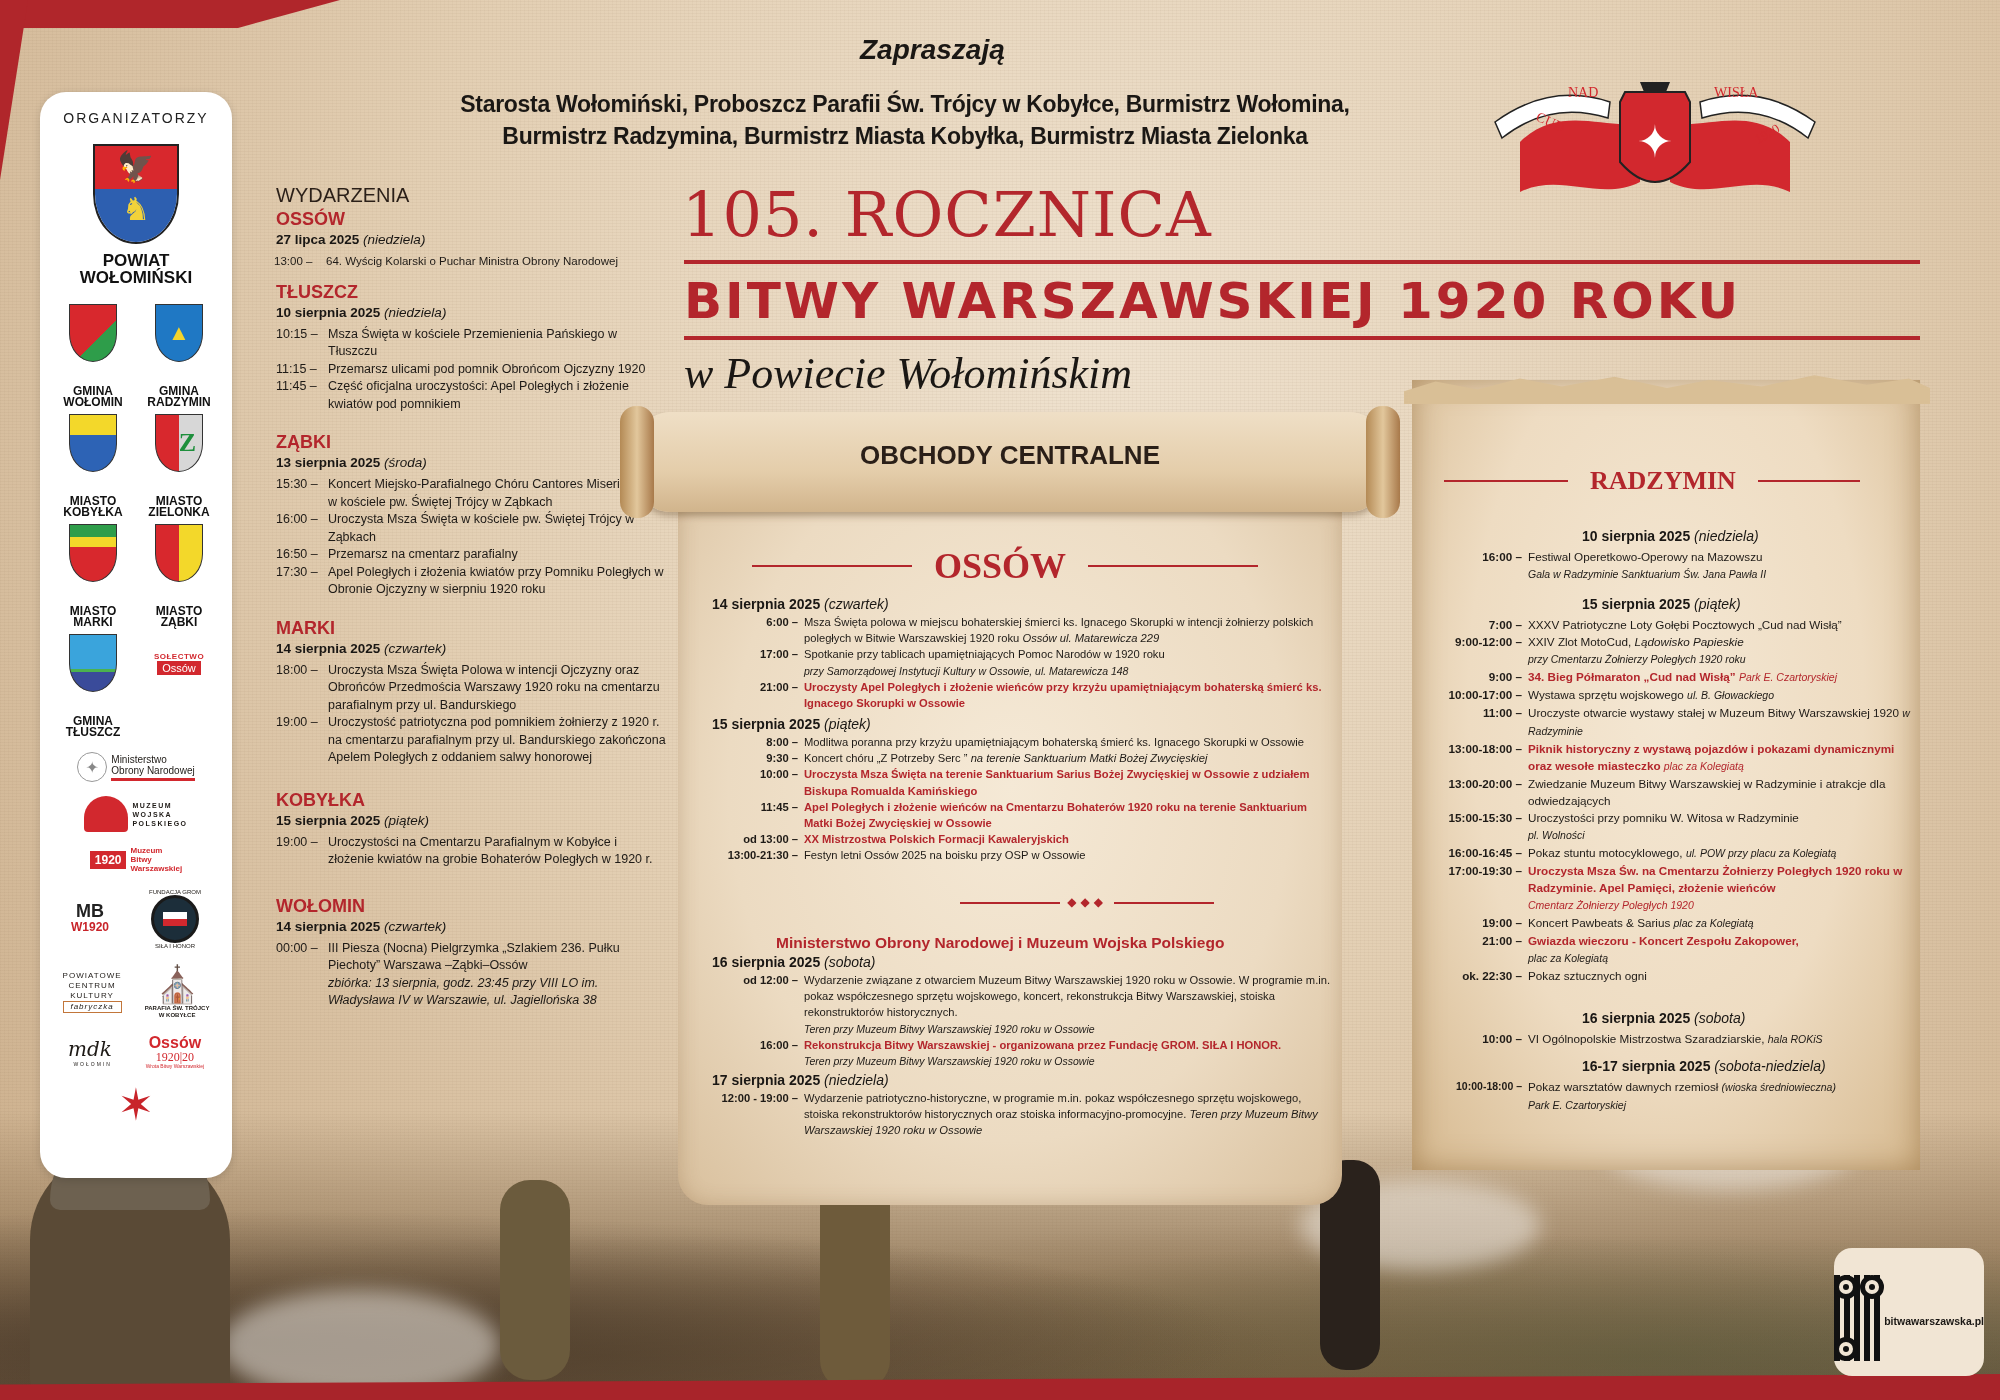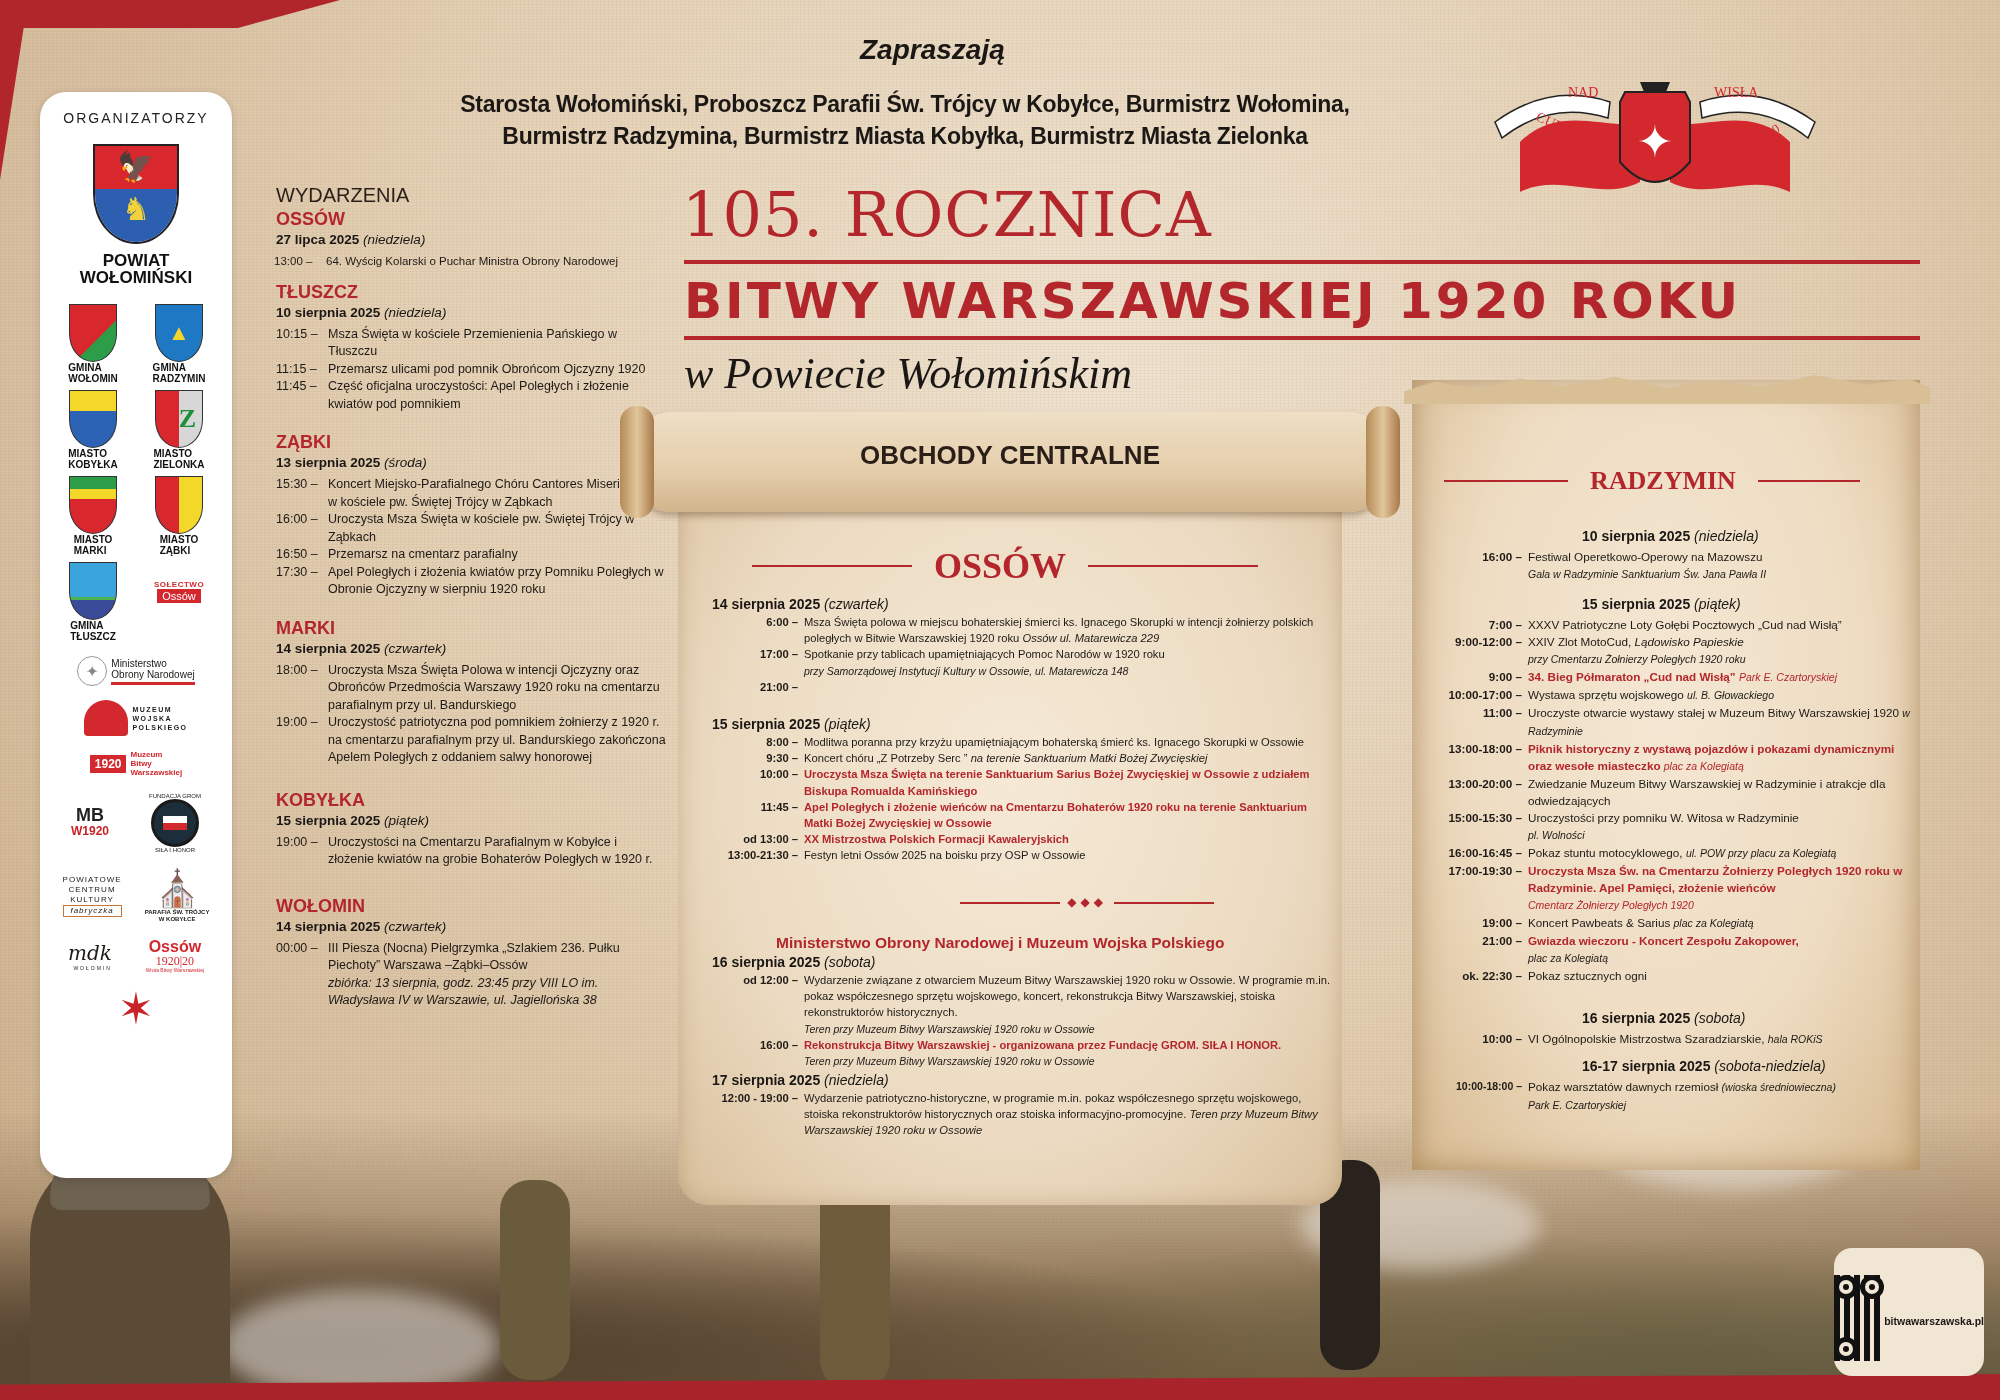--- a/index.html
+++ b/index.html
@@ -60,21 +60,21 @@
   .crest-grid {
     display: grid; grid-template-columns: 72px 72px; column-gap: 14px; row-gap: 6px; margin-top: 18px;
     justify-items: center;
   }
   .crest-cell { display: flex; flex-direction: column; align-items: center; }
   .crest-sm {
     width: 48px; height: 58px; position: relative; overflow: hidden;
     border-radius: 0 0 24px 24px / 0 0 28px 28px; border: 1.5px solid #333;
   }
   .crest-label {
-    font-size: 10px; font-weight: 700; line-height: 11px; margin-top: 0; color: #111;
+    font-size: 12px; font-weight: 700; text-align: center; line-height: 11px; margin-top: 24px; color: #111;
   }
   .solectwo { display:flex; flex-direction:column; align-items:center; margin-top: 18px; }
   .solectwo .s1 { font-size: 8px; color:#d2282e; font-weight:700; letter-spacing: .5px; }
   .solectwo .s2 { font-size: 11px; color:#fff; background:#d2282e; padding: 1px 5px; }
   .logo-row { display:flex; align-items:center; gap: 4px; margin-top: 14px; width: 170px; justify-content:center; }
   .mon-logo .circle { width: 30px; height: 30px; border-radius: 50%; border: 1px solid #999; display:flex; align-items:center; justify-content:center; font-size:16px; color:#888; }
   .mon-logo .txt { font-size: 10px; line-height: 11px; border-bottom: 3px solid #d2282e; padding-bottom: 2px; }
   .mwp-logo .helmet { width: 44px; height: 36px; background:#d2282e; border-radius: 22px 22px 4px 4px; }
   .mwp-logo .txt { font-size: 7px; letter-spacing: 1.5px; font-weight: 700; line-height: 9px; }
   .mbw-logo .box { background:#d2282e; color:#fff; font-weight:700; font-size: 12px; padding: 2px 5px; }
@@ -485,20 +485,21 @@
   <div class="c-ev">
       <span class="t">6:00 –</span>
       <span class="d"><span>Msza Święta polowa w miejscu bohaterskiej śmierci ks. Ignacego Skorupki w intencji żołnierzy polskich poległych w Bitwie Warszawskiej 1920 roku</span> <i>Ossów ul. Matarewicza 229</i></span>
     </div>
   <div class="c-ev">
       <span class="t">17:00 –</span>
       <span class="d"><span>Spotkanie przy tablicach upamiętniających Pomoc Narodów w 1920 roku</span><br><i style="font-size:10.5px;">przy Samorządowej Instytucji Kultury w Ossowie, ul. Matarewicza 148</i></span>
     </div>
   <div class="c-ev">
       <span class="t">21:00 –</span>
+      <span class="d hl">Uroczysty Apel Poległych i złożenie wieńców przy krzyżu upamiętniającym bohaterską śmierć ks. Ignacego Skorupki w Ossowie</span>
     </div>
 </div>
 
 <div class="c-block" style="top:716px;">
   <div class="c-date"><span>15 sierpnia 2025</span> <i>(piątek)</i></div>
   <div class="c-ev">
       <span class="t">8:00 –</span>
       <span class="d">Modlitwa poranna przy krzyżu upamiętniającym bohaterską śmierć ks. Ignacego Skorupki w Ossowie</span>
     </div>
   <div class="c-ev">

